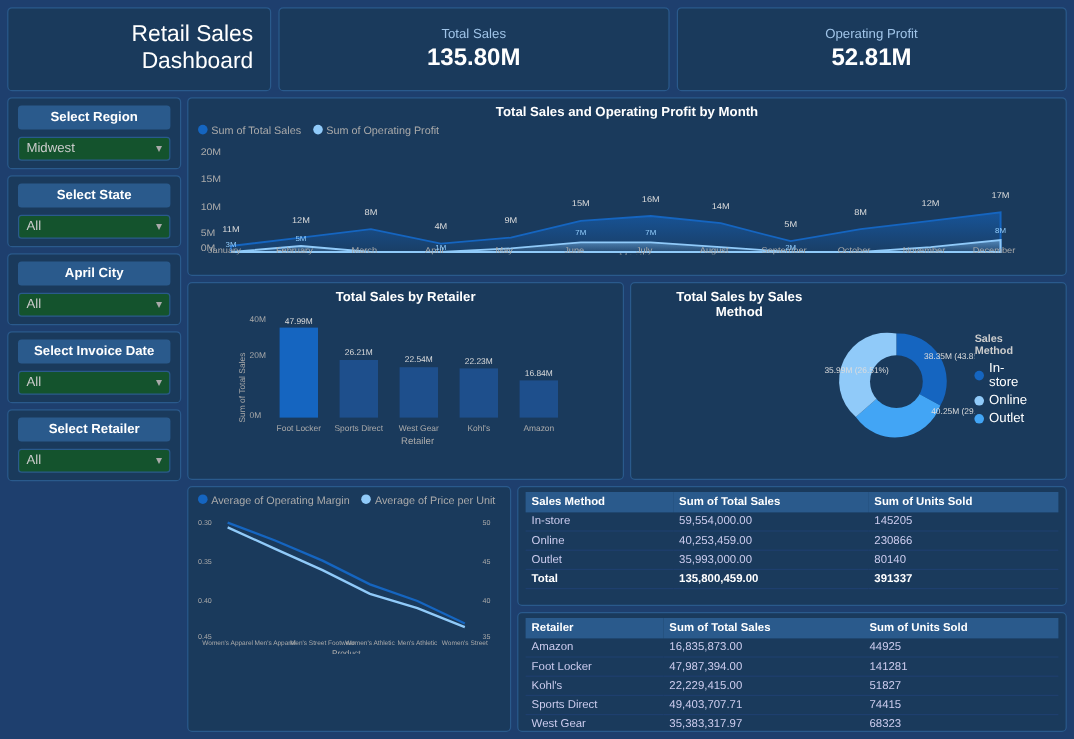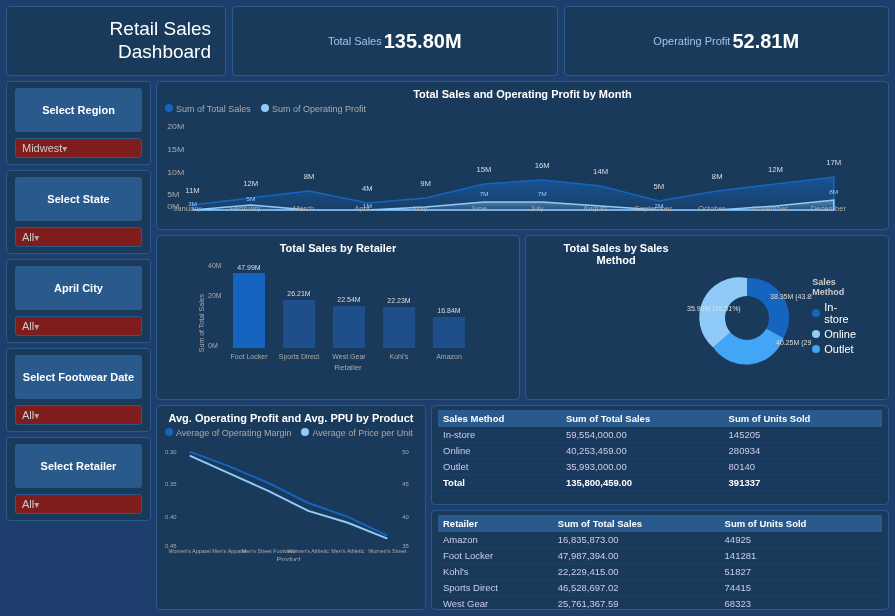--- a/index.html
+++ b/index.html
@@ -47,21 +47,21 @@
       text-align: right;
       line-height: 1.2;
     }
     .metric-card {
       background: #1a3a5c;
       border: 1px solid #2a5a8c;
       border-radius: 4px;
       flex: 1;
       height: 70px;
       display: flex;
-      flex-direction: row;
+      flex-direction: column;
       align-items: center;
       justify-content: center;
       gap: 2px;
     }
     .metric-label {
       font-size: 11px;
       color: #a0c4e8;
       text-align: center;
     }
     .metric-value {
@@ -86,36 +86,37 @@
     }
     .filter-card {
       background: #1a3a5c;
       border: 1px solid #2a5a8c;
       border-radius: 4px;
       padding: 6px 8px;
     }
     .filter-title {
       background: #2a5a8c;
       border-radius: 3px;
-      padding: 16px 6px;
+      padding: 4px 6px;
       font-size: 11px;
       font-weight: 600;
       color: #fff;
       text-align: center;
       margin-bottom: 6px;
     }
     .filter-select {
       width: 100%;
-      background: #7f1d1d;
+      background: #14532d;
       border: 1px solid #2a5a8c;
       border-radius: 3px;
       color: #ccc;
       font-size: 11px;
       padding: 3px 6px;
       display: flex;
+      justify-content: space-between;
       align-items: center;
     }
     .filter-select .chevron {
       color: #aaa;
       font-size: 10px;
     }
     
     .content {
       flex: 1;
       display: flex;
@@ -269,21 +270,21 @@
         </div>
       </div>
       <div class="filter-card">
         <div class="filter-title">April City</div>
         <div class="filter-select">
           <span>All</span>
           <span class="chevron">▾</span>
         </div>
       </div>
       <div class="filter-card">
-        <div class="filter-title">Select Footwear Date</div>
+        <div class="filter-title">Select Invoice Date</div>
         <div class="filter-select">
           <span>All</span>
           <span class="chevron">▾</span>
         </div>
       </div>
       <div class="filter-card">
         <div class="filter-title">Select Retailer</div>
         <div class="filter-select">
           <span>All</span>
           <span class="chevron">▾</span>
@@ -425,21 +426,20 @@
                 <span>Outlet</span>
               </div>
             </div>
           </div>
         </div>
       </div>
 
       <div class="charts-row3">
 
         <div class="chart-card-tall">
-          <div class="chart-title">Avg. Operating Profit and Avg. PPU by Product</div>
           <div class="chart-legend">
             <span><span class="legend-dot" style="background:#1565c0;"></span>Average of Operating Margin</span>
             <span><span class="legend-dot" style="background:#90caf9;"></span>Average of Price per Unit</span>
           </div>
           <svg width="100%" height="120" viewBox="0 0 255 120">
 
             <text x="0" y="12" fill="#aaa" font-size="6">0.30</text>
             <text x="0" y="45" fill="#aaa" font-size="6">0.35</text>
             <text x="0" y="78" fill="#aaa" font-size="6">0.40</text>
             <text x="0" y="108" fill="#aaa" font-size="6">0.45</text>
@@ -476,21 +476,21 @@
               </thead>
               <tbody id="sales-method-tbody">
               <tr>
                     <td>In-store</td>
                     <td>59,554,000.00</td>
                     <td>145205</td>
                   </tr>
                   <tr>
                     <td>Online</td>
                     <td>40,253,459.00</td>
-                    <td>280934</td>
+                    <td>230866</td>
                   </tr>
                   <tr>
                     <td>Outlet</td>
                     <td>35,993,000.00</td>
                     <td>80140</td>
                   </tr>
                   <tr class="total-row">
                     <td>Total</td>
                     <td>135,800,459.00</td>
                     <td>391337</td>
@@ -519,26 +519,26 @@
                     <td>47,987,394.00</td>
                     <td>141281</td>
                   </tr>
                   <tr>
                     <td>Kohl's</td>
                     <td>22,229,415.00</td>
                     <td>51827</td>
                   </tr>
                   <tr>
                     <td>Sports Direct</td>
-                    <td>46,528,697.02</td>
+                    <td>49,403,707.71</td>
                     <td>74415</td>
                   </tr>
                   <tr>
                     <td>West Gear</td>
-                    <td>25,761,367.59</td>
+                    <td>35,383,317.97</td>
                     <td>68323</td>
                   </tr>
                   <tr class="total-row">
                     <td>Total</td>
                     <td>135,800,459.00</td>
                     <td>391337</td>
                   </tr>
                 </tbody>
             </table>
           </div>

